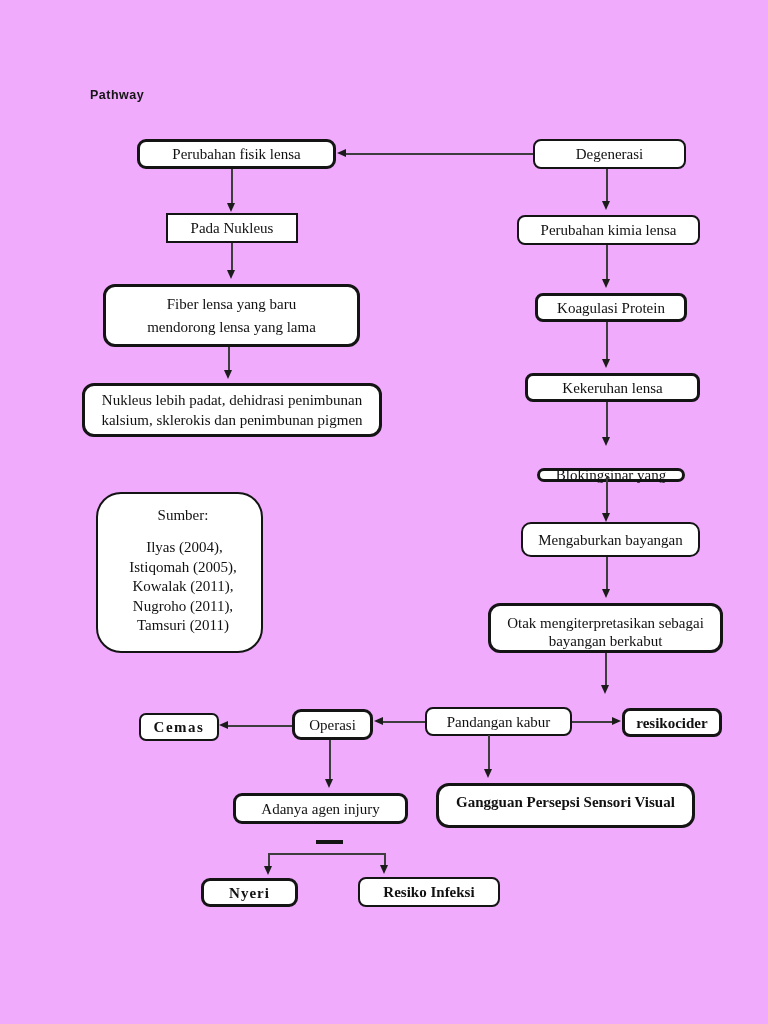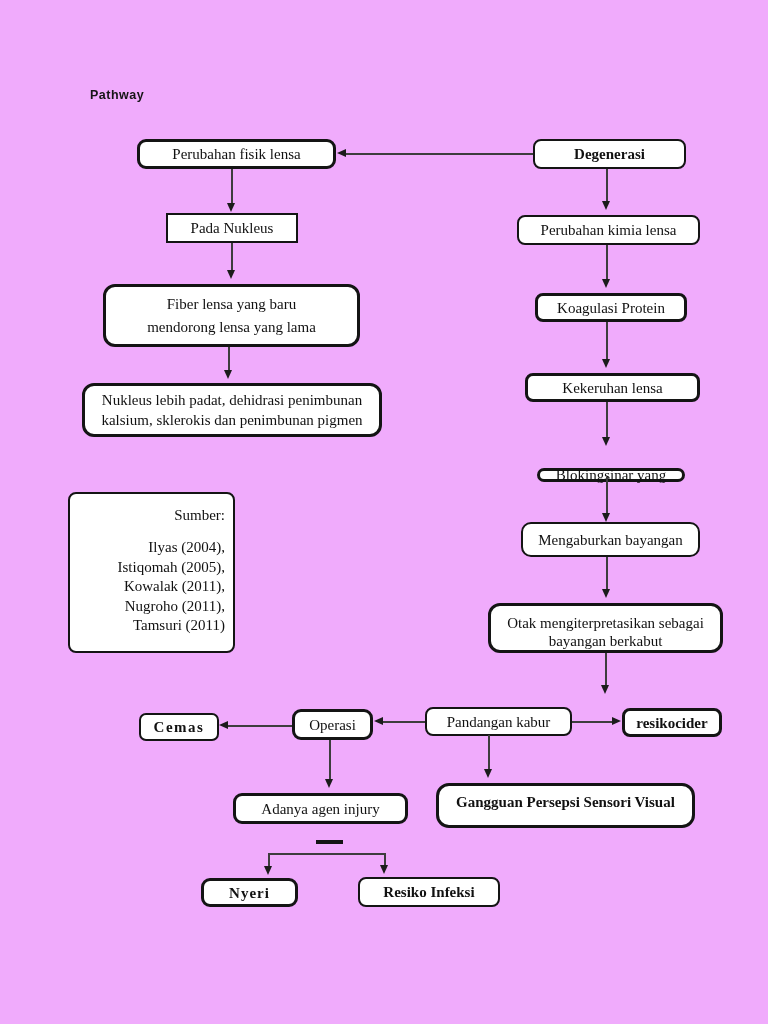--- a/index.html
+++ b/index.html
@@ -17,42 +17,42 @@
     display:flex; align-items:center; justify-content:center;
     font-size:15px; text-align:center; line-height:1.2;
   }
   .thin { border-width:2.5px; }
   .bold { font-weight:bold; }
   .ls1 { letter-spacing:1.5px; }
   .twolines { flex-direction:column; justify-content:space-evenly; padding:3px 4px; }
   .toptext { align-items:flex-start; padding-top:7px; }
   .sumber {
     position:absolute; box-sizing:border-box; background:#fff;
-    border:2.5px solid #141414; border-radius:8px;
-    font-size:15px; text-align:right; padding:13px 8px 8px 15px;
+    border:2.5px solid #141414; border-radius:25px;
+    font-size:15px; text-align:center; padding:13px 8px 8px 15px;margin-left:28px;
   }
   .sumber .sline { line-height:19.5px; }
   .sumber .shead { margin-bottom:14px; }
   .hline { position:absolute; height:1.6px; background:#3d3d3d; }
   .vline { position:absolute; width:1.6px; background:#3d3d3d; }
   .dash { position:absolute; background:#141414; }
   .ah { position:absolute; width:0; height:0; }
   .ah-down { border-left:4.5px solid transparent; border-right:4.5px solid transparent; border-top:9px solid #1b1b1b; }
   .ah-left { border-top:4.5px solid transparent; border-bottom:4.5px solid transparent; border-right:9px solid #1b1b1b; }
   .ah-right { border-top:4.5px solid transparent; border-bottom:4.5px solid transparent; border-left:9px solid #1b1b1b; }
 </style>
 </head>
 <body>
 
 <div id="page">
 
   <div class="heading" style="left:90px; top:88px;">Pathway</div>
 
   <div class="box" style="left:137px; top:139px; width:199px; height:30px;">Perubahan fisik lensa</div>
-  <div class="box thin" style="left:533px; top:139px; width:153px; height:30px; border-radius:8px;font-weight:bold;">Degenerasi</div>
+  <div class="box thin" style="left:533px; top:139px; width:153px; height:30px; border-radius:8px;">Degenerasi</div>
   <div class="hline" style="left:346px; top:153px; width:187px;"></div>
   <div class="ah ah-left" style="left:337px; top:149px;"></div>
 
   <div class="vline" style="left:231px; top:169px; height:35px;"></div>
   <div class="ah ah-down" style="left:227px; top:203px;"></div>
   <div class="box thin" style="left:166px; top:213px; width:132px; height:30px; border-radius:0;">Pada Nukleus</div>
 
   <div class="vline" style="left:231px; top:243px; height:28px;"></div>
   <div class="ah ah-down" style="left:227px; top:270px;"></div>
   <div class="box twolines" style="left:103px; top:284px; width:257px; height:63px; border-radius:12px;">

